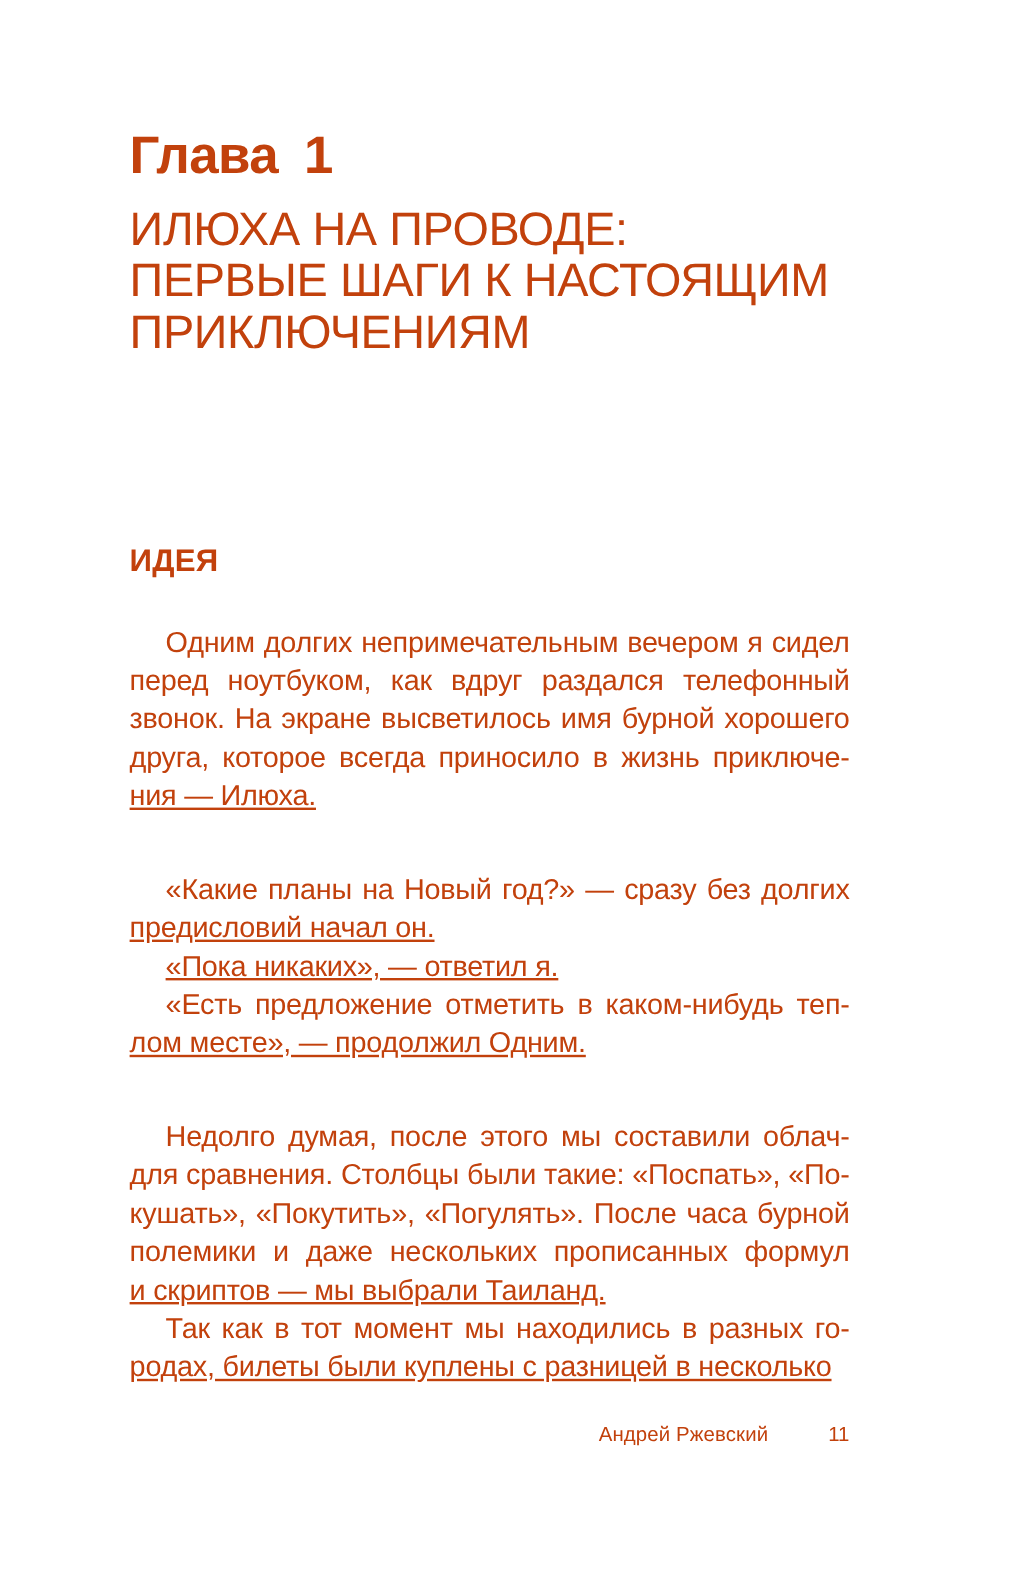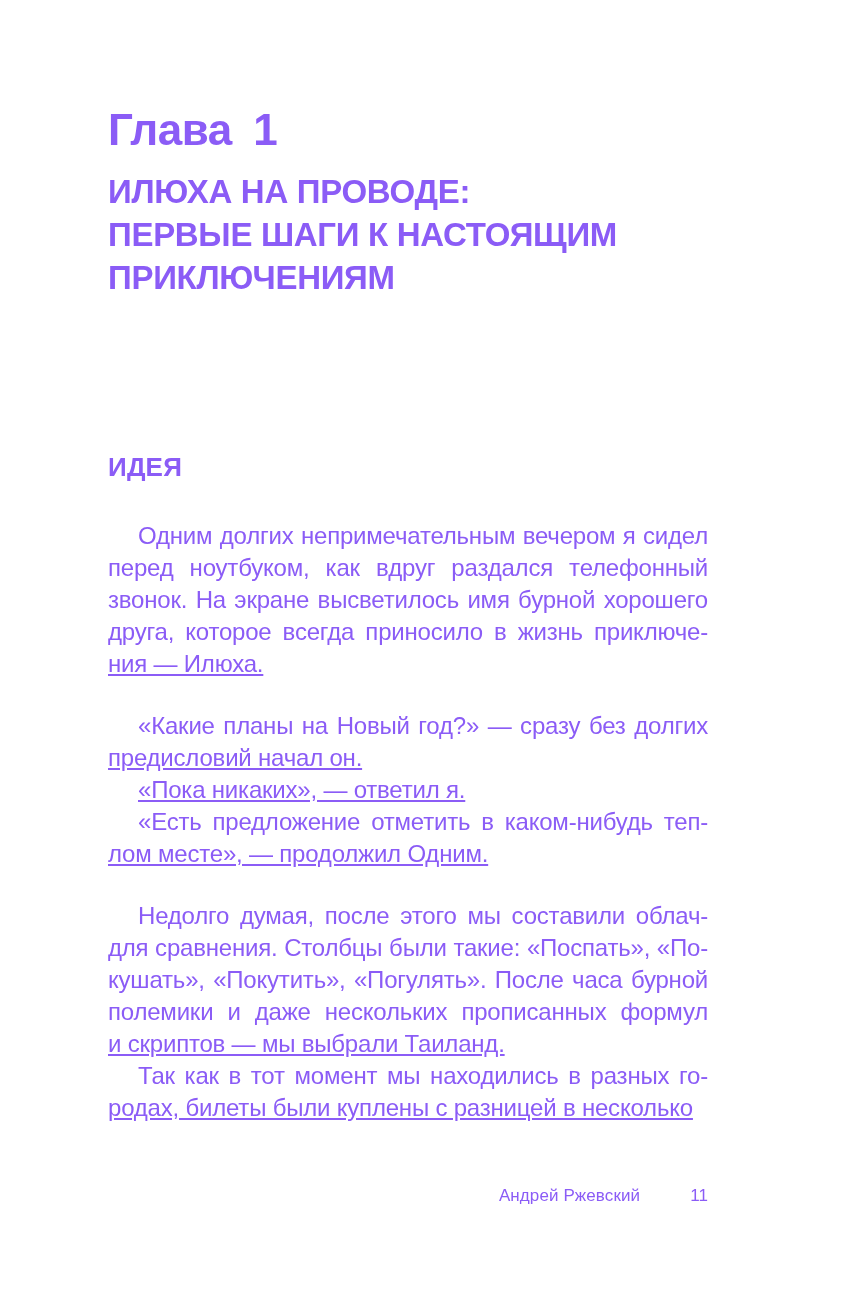--- a/index.html
+++ b/index.html
@@ -7,39 +7,39 @@
     padding: 0;
     background: #ffffff;
   }
   .page {
     position: relative;
     width: 844px;
     height: 1311px;
     background: #ffffff;
     overflow: hidden;
     font-family: "Liberation Sans", "DejaVu Sans", sans-serif;
-    color: #8b5cf6;
+    color: #c2410c;
   }
   .chapter-label {
     position: absolute;
     left: 108px;
     top: 106px;
     font-size: 44px;
     font-weight: 700;
     letter-spacing: -0.5px;
     word-spacing: 10px;
     line-height: 1.1;
   }
   .chapter-title {
     position: absolute;
     left: 108px;
     top: 170px;
     width: 640px;
-    font-size: 33px;
-    font-weight: 700;
+    font-size: 39px;
+    font-weight: 400;
     line-height: 43px;
     letter-spacing: -0.3px;
   }
   .section-heading {
     position: absolute;
     left: 108px;
     top: 452px;
     font-size: 26px;
     font-weight: 700;
     letter-spacing: 0.2px;
@@ -47,21 +47,21 @@
   .body-text {
     position: absolute;
     left: 108px;
     top: 520px;
     width: 600px;
     font-size: 24px;
     line-height: 32px;
     letter-spacing: -0.2px;
   }
   .paragraph { margin: 0; }
-  .paragraph.gap-before { margin-top: 30px; }
+  .paragraph.gap-before { margin-top: 46px; }
   .line {
     text-align: justify;
     text-align-last: justify;
     white-space: normal;
   }
   .line.last { text-align-last: left; text-decoration: underline; }
   .line.first { text-indent: 30px; }
   .footer {
     position: absolute;
     left: 108px;

